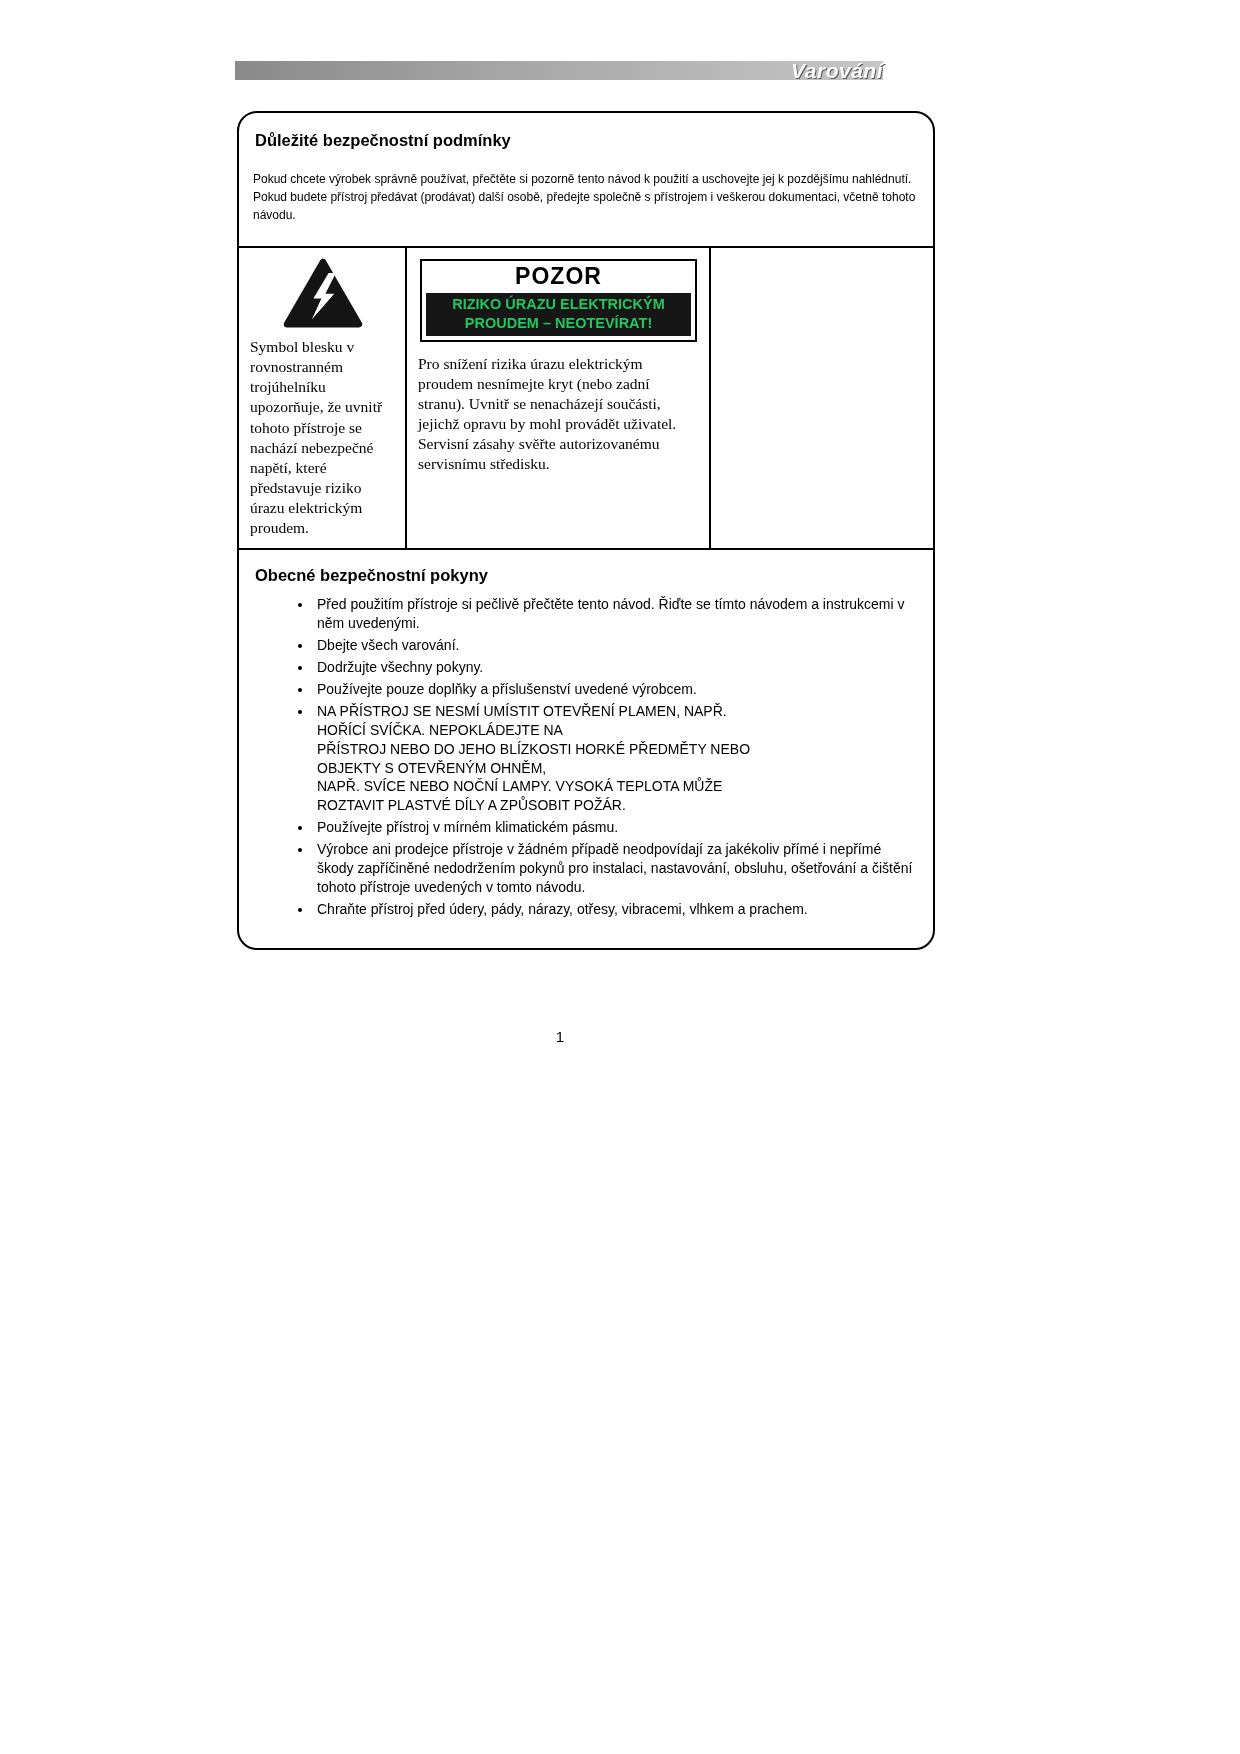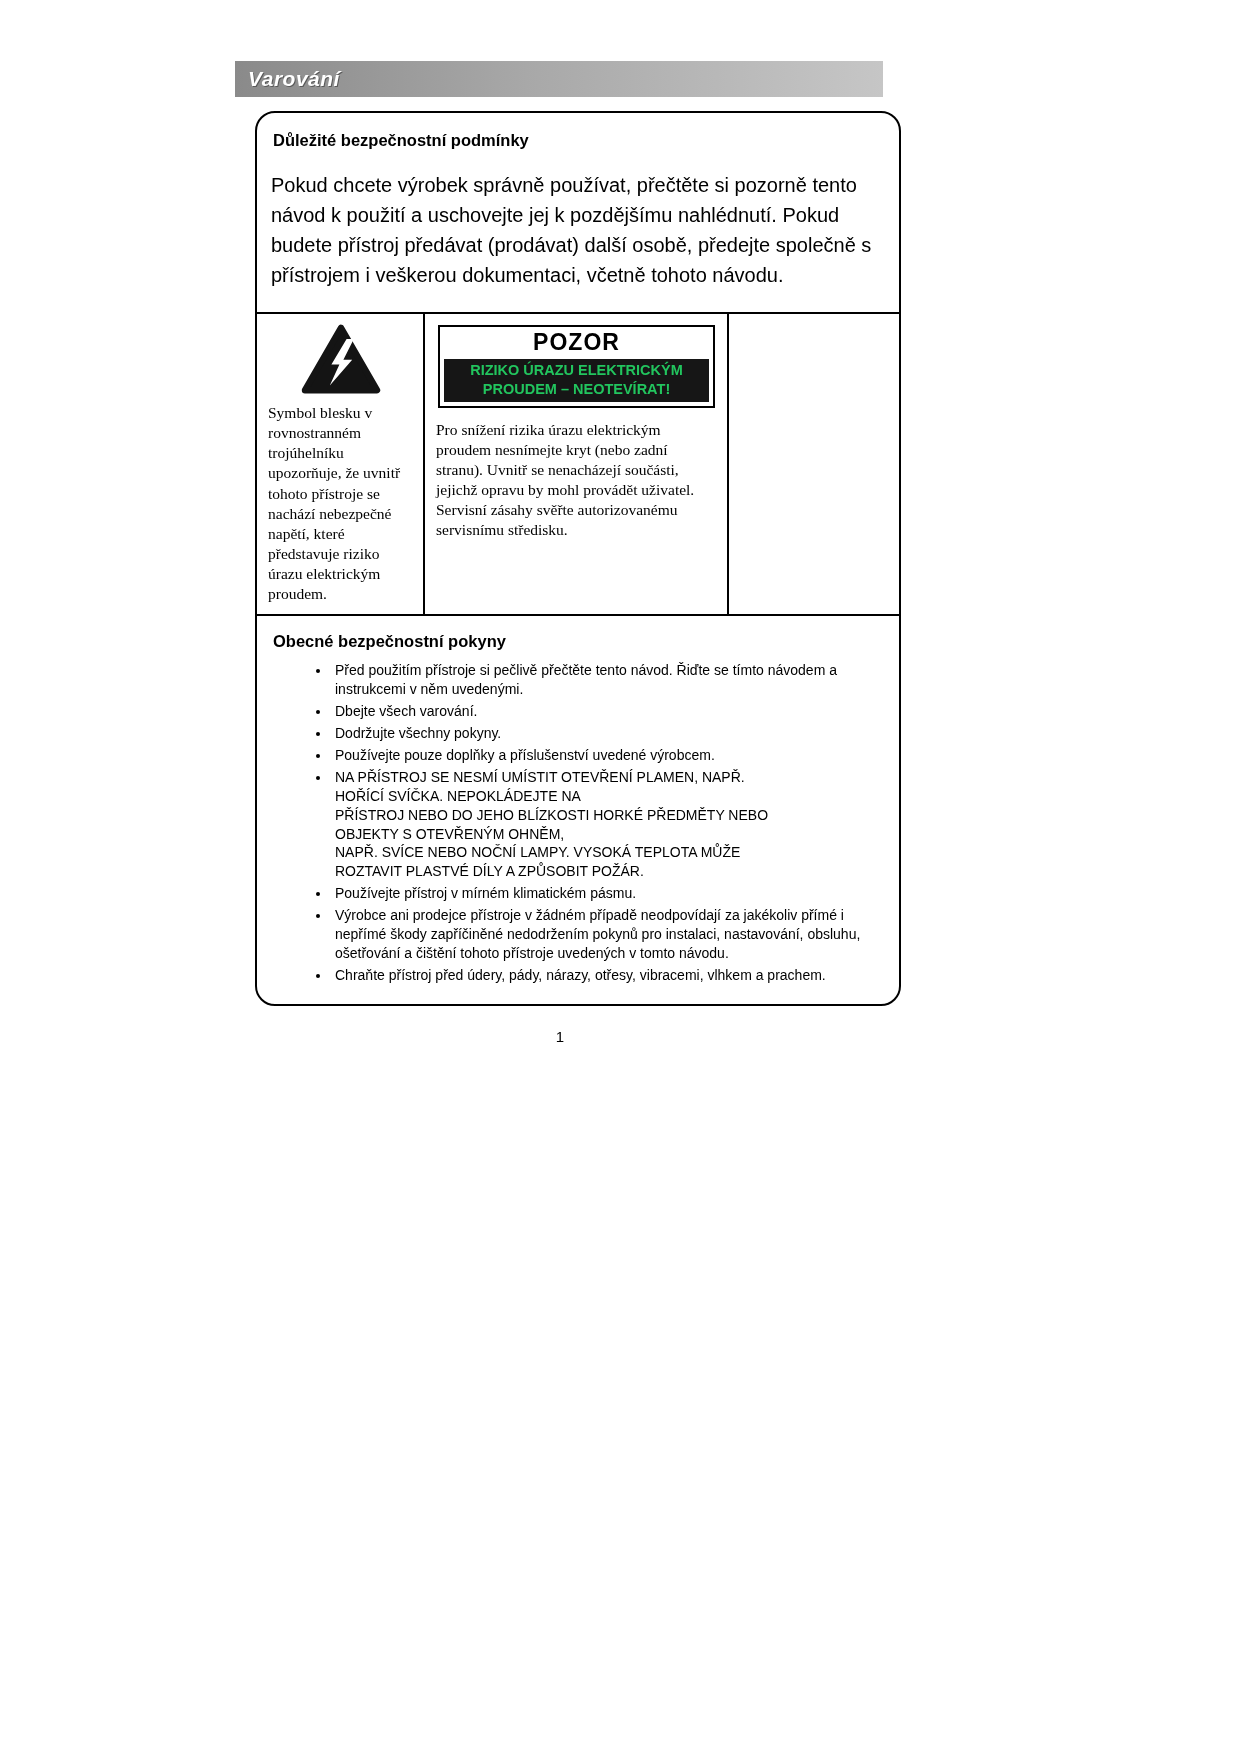--- a/index.html
+++ b/index.html
@@ -14,57 +14,58 @@
     font-family: "Liberation Sans", sans-serif;
     color: #000;
   }
 
   
   .header-bar {
     position: absolute;
     left: 235px;
     top: 61px;
     width: 648px;
-    height: 36px;
+    height: 19px;
     background: linear-gradient(to right, #8a8a8a 0%, #a8a8a8 45%, #c6c6c6 100%);
     display: flex;
     align-items: center;
+    justify-content: flex-end;
   }
   .header-title {
     font-style: italic;
     font-weight: bold;
     font-size: 21px;
     color: #ffffff;
     padding-left: 13px;
     text-shadow: 1px 1px 0 #5a5a5a;
     letter-spacing: 0.5px;
   }
 
   
   .safety-box {
     position: absolute;
-    left: 255px;
+    left: 237px;
     top: 111px;
-    width: 646px;
+    width: 698px;
     box-sizing: border-box;
     border: 2px solid #000;
     border-radius: 20px;
     background: #fff;
     padding-top: 18px;
-    padding-bottom: 16px;
+    padding-bottom: 26px;
     overflow: hidden;
   }
   .box-title {
     margin: 0 16px;
     font-size: 16.5px;
     font-weight: bold;
   }
   .intro {
     margin: 20px 16px 22px 14px;
-    font-size: 20px;
+    font-size: 12px;
     line-height: 1.5;
   }
 
   
   .symbols-row {
     display: flex;
     border-top: 2px solid #000;
     border-bottom: 2px solid #000;
   }
   .col {

